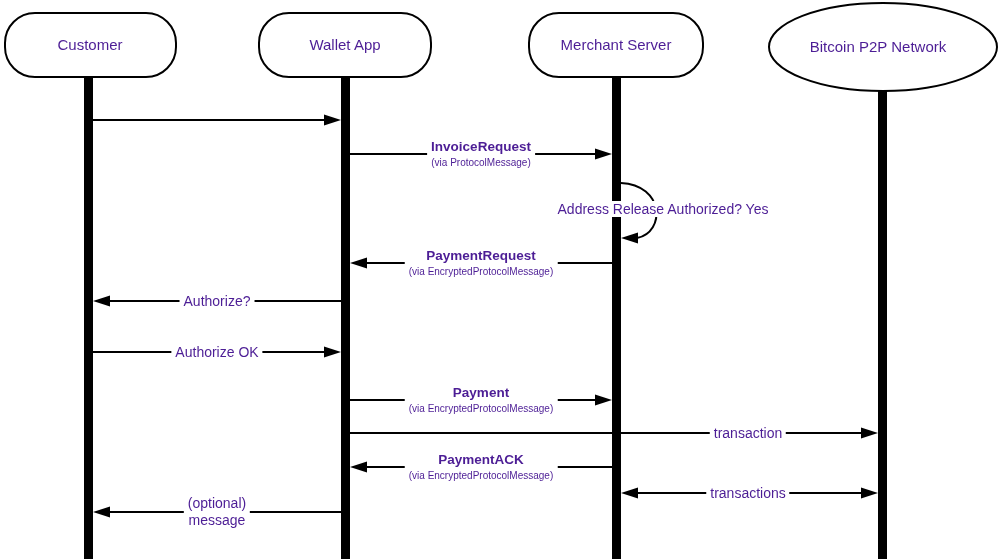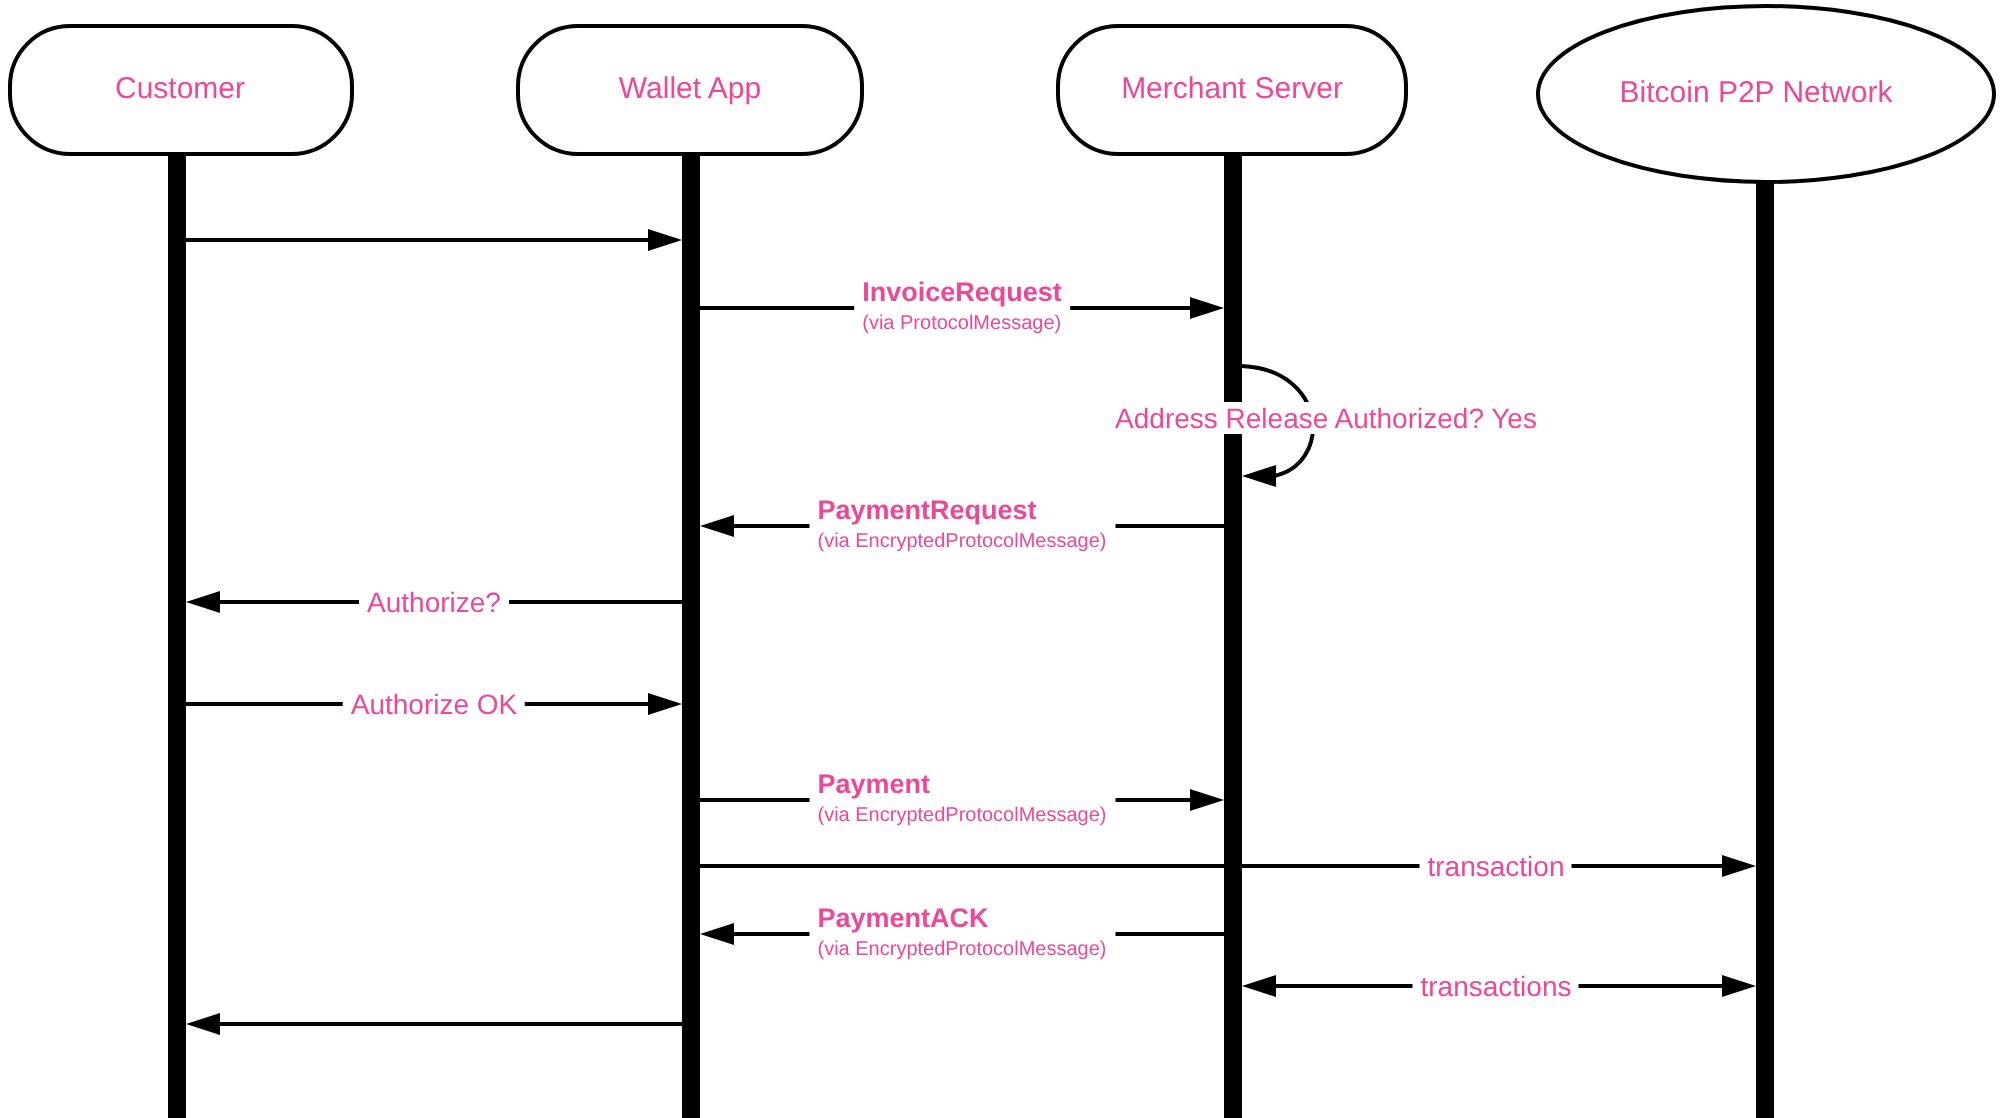--- a/index.html
+++ b/index.html
@@ -13,25 +13,25 @@
     overflow: hidden;
   }
   #canvas svg { position: absolute; left: 0; top: 0; }
   .label {
     position: absolute;
     transform: translate(-50%, -50%);
     white-space: nowrap;
     text-align: center;
     font-size: 14px;
     line-height: 16px;
-    color: #ec4899;
+    color: #4c1d95;
   }
   .label.onln { background: #ffffff; padding: 0 4px; }
   .actor-label { font-size: 15px; background: transparent; }
-  .msg2 { display: flex; flex-direction: column; align-items: flex-start; }
+  .msg2 { display: flex; flex-direction: column; align-items: center; }
   .msg2 .title { font-weight: 700; font-size: 13.5px; line-height: 16px; }
   .msg2 .via   { font-weight: 400; font-size: 10px; line-height: 15px; }
   .msg2 .row   { font-size: 14px; line-height: 17px; }
 </style>
 </head>
 <body>
 
 <div id="canvas">
 
   <svg width="1000" height="559" viewBox="0 0 1000 559">
@@ -132,14 +132,18 @@
 
   <div class="label onln" style="left:748px; top:433px;">transaction</div>
 
   <div class="label onln msg2" style="left:481px; top:467px;">
     <div class="title">PaymentACK</div>
     <div class="via">(via EncryptedProtocolMessage)</div>
   </div>
 
   <div class="label onln" style="left:748px; top:493px;">transactions</div>
 
+  <div class="label onln msg2" style="left:217px; top:512px;">
+    <div class="row">(optional)</div>
+    <div class="row">message</div>
+  </div>
 
 </div>
 
 </body></html>

